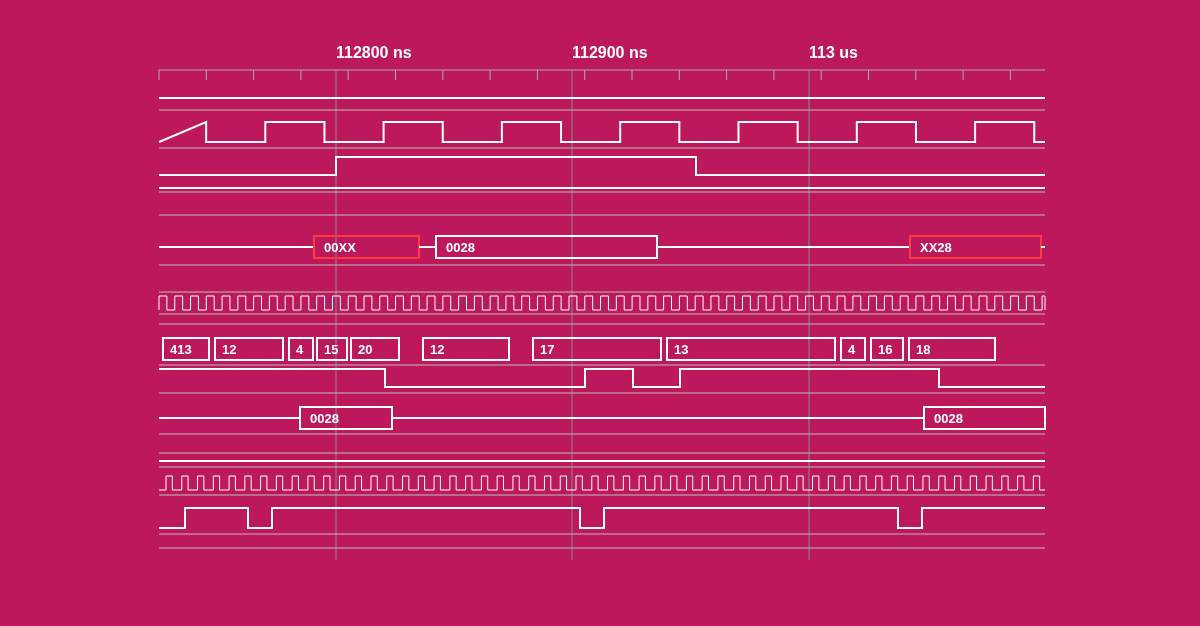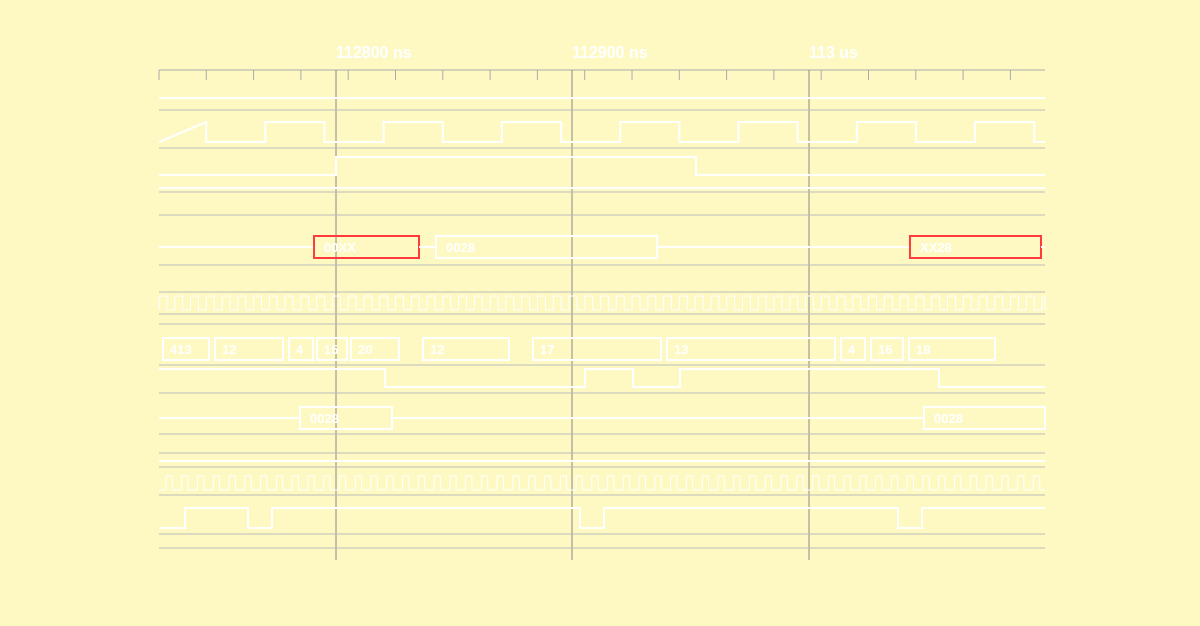--- a/index.html
+++ b/index.html
@@ -1,16 +1,16 @@
 <!DOCTYPE html>
 <html><head>
 <meta charset="utf-8">
 <style>
   html,body{margin:0;padding:0;background:#2b2735;font-family:Helvetica,Arial,sans-serif;}
-  .canvas{position:relative;width:1200px;height:626px;background:#fef9c3;overflow:hidden;}
+  .canvas{position:relative;width:1200px;height:626px;background:#be185d;overflow:hidden;}
   svg{position:absolute;left:0;top:0;}
   text{font-family:Helvetica,Arial,sans-serif;font-weight:700;fill:#fff;}
   .tick{stroke:#aaa;stroke-width:1;}
   .axis{stroke:#aaa;stroke-width:1;}
   .grid{stroke:#888;stroke-width:1;}
   .wave{stroke:#fff;stroke-width:2;fill:none;}
   .sep{stroke:#bbb;stroke-width:1;}
   .box{stroke:#fff;stroke-width:2;fill:none;}
   .box.red{stroke:#ff3b3b;}
   .thin{stroke:#fff;stroke-width:1;fill:none;}

